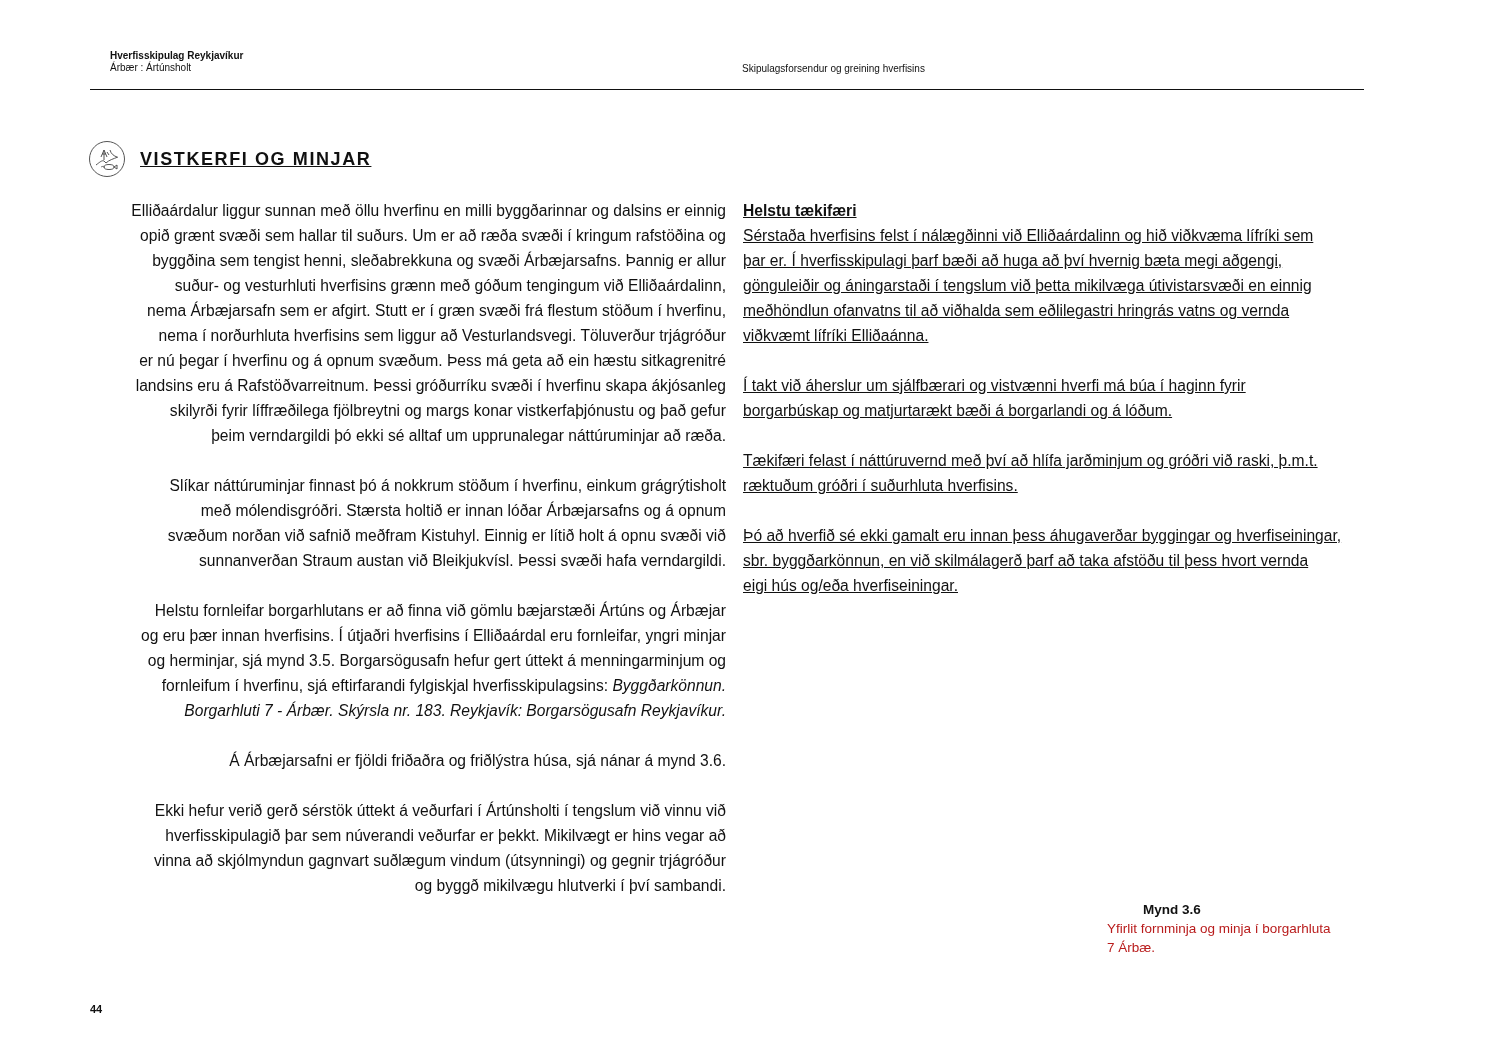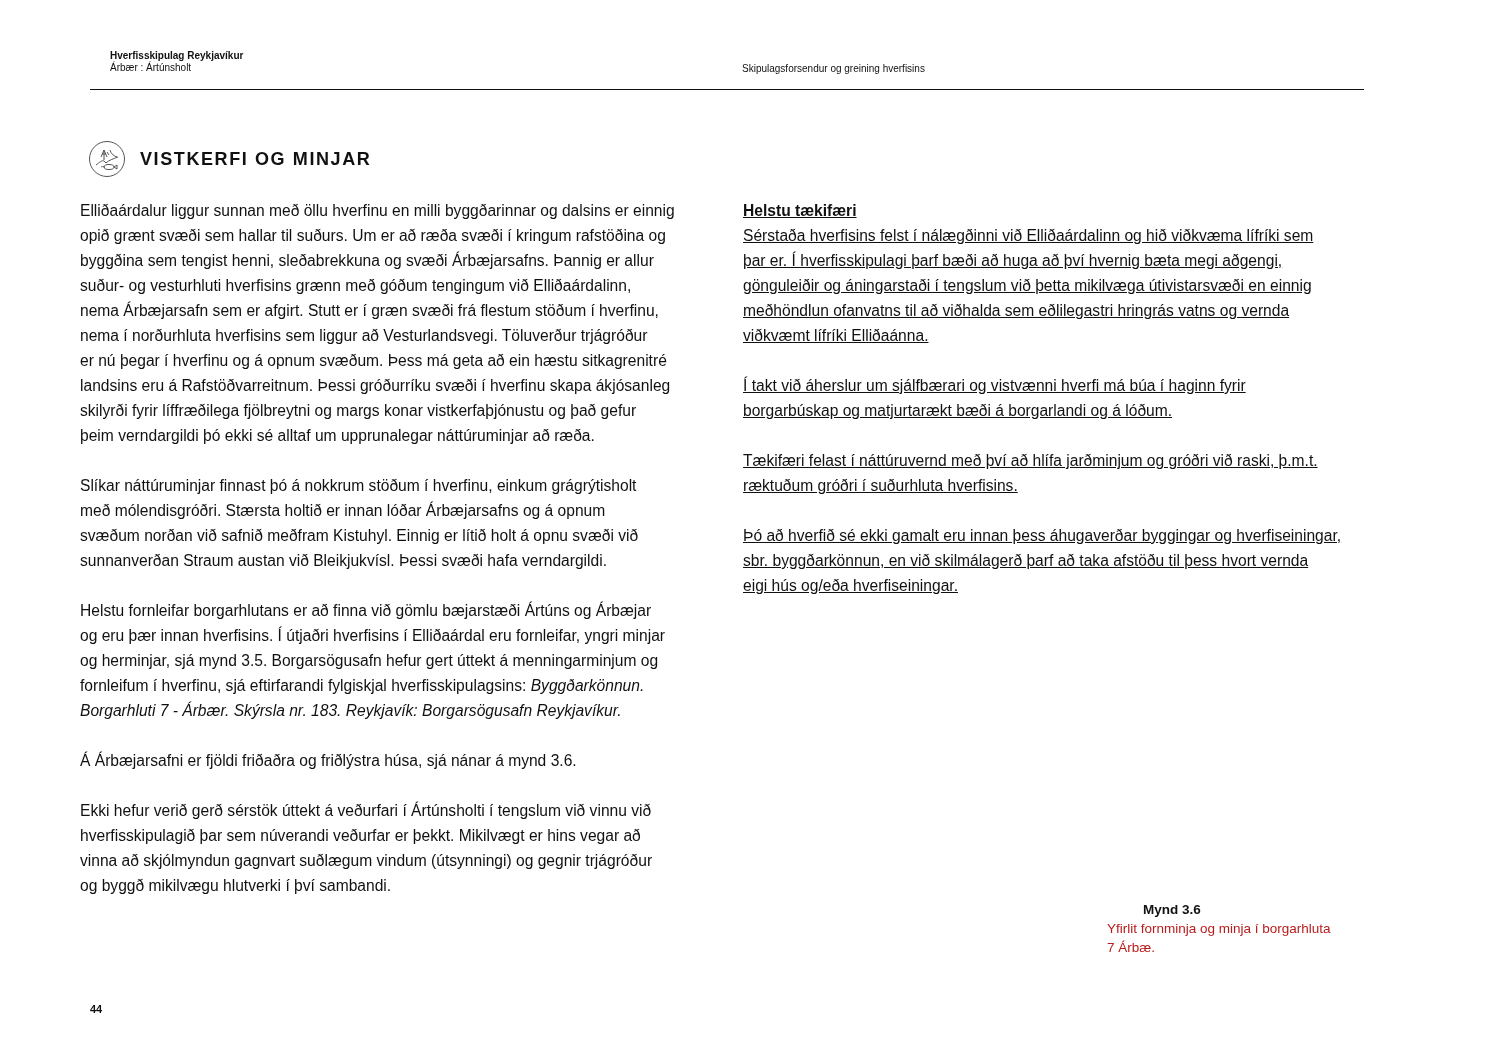--- a/index.html
+++ b/index.html
@@ -38,38 +38,39 @@
       width: 1274px;
       height: 0;
       border-top: 1.3px solid #111;
     }
     .section-heading {
       position: absolute;
       left: 88px;
       top: 140px;
       display: flex;
       align-items: center;
+      text-decoration: underline;
     }
     .section-icon {
       width: 38px;
       height: 38px;
       margin-right: 14px;
     }
     .section-title {
       font-size: 18px;
       font-weight: bold;
       letter-spacing: 1.6px;
     }
     .col {
       position: absolute;
       top: 198px;
       font-size: 15.6px;
       line-height: 25px;
     }
-    .col-left { left: 80px; width: 640px; }
+    .col-left { left: 86px; width: 640px; text-align: right; }
     .col-right { left: 743px; width: 630px; text-decoration: underline; }
     .col p {
       margin: 0 0 25px 0;
       white-space: pre-line;
     }
     .col .subhead { font-weight: bold; margin: 0; }
     .col em { font-style: italic; }
     .caption {
       position: absolute;
       left: 1107px;

